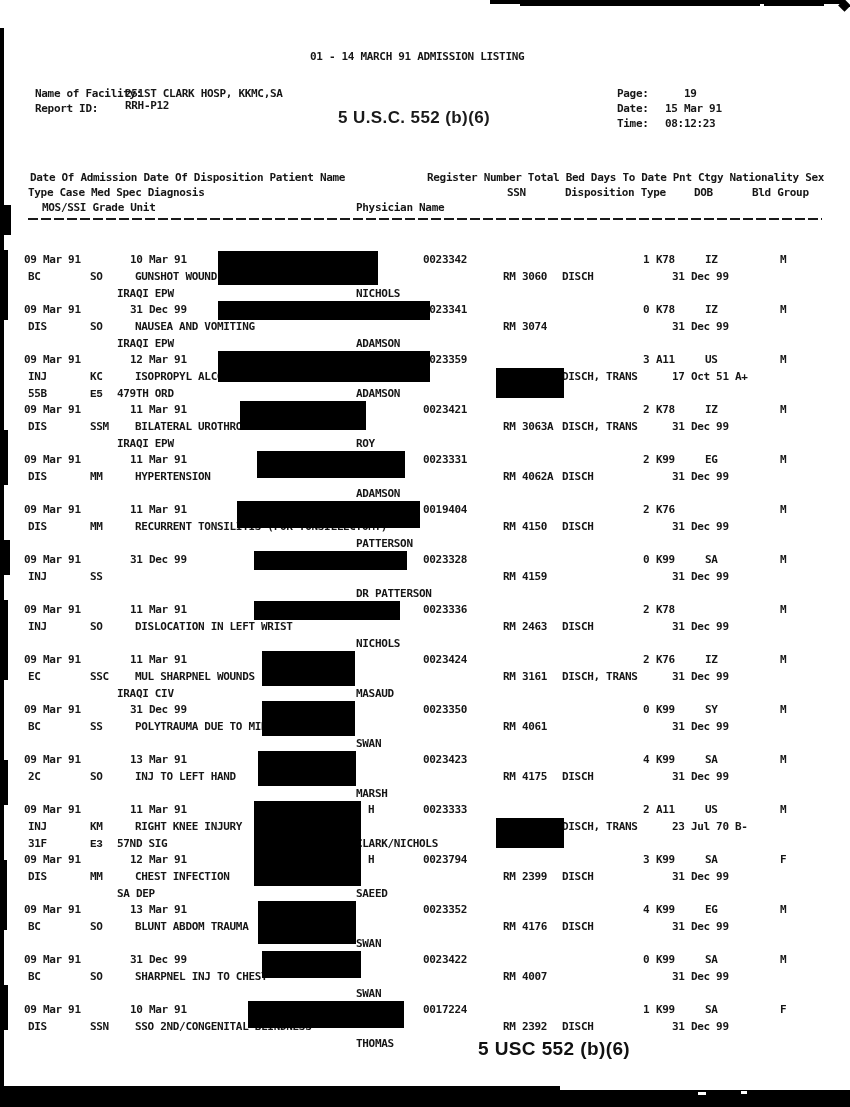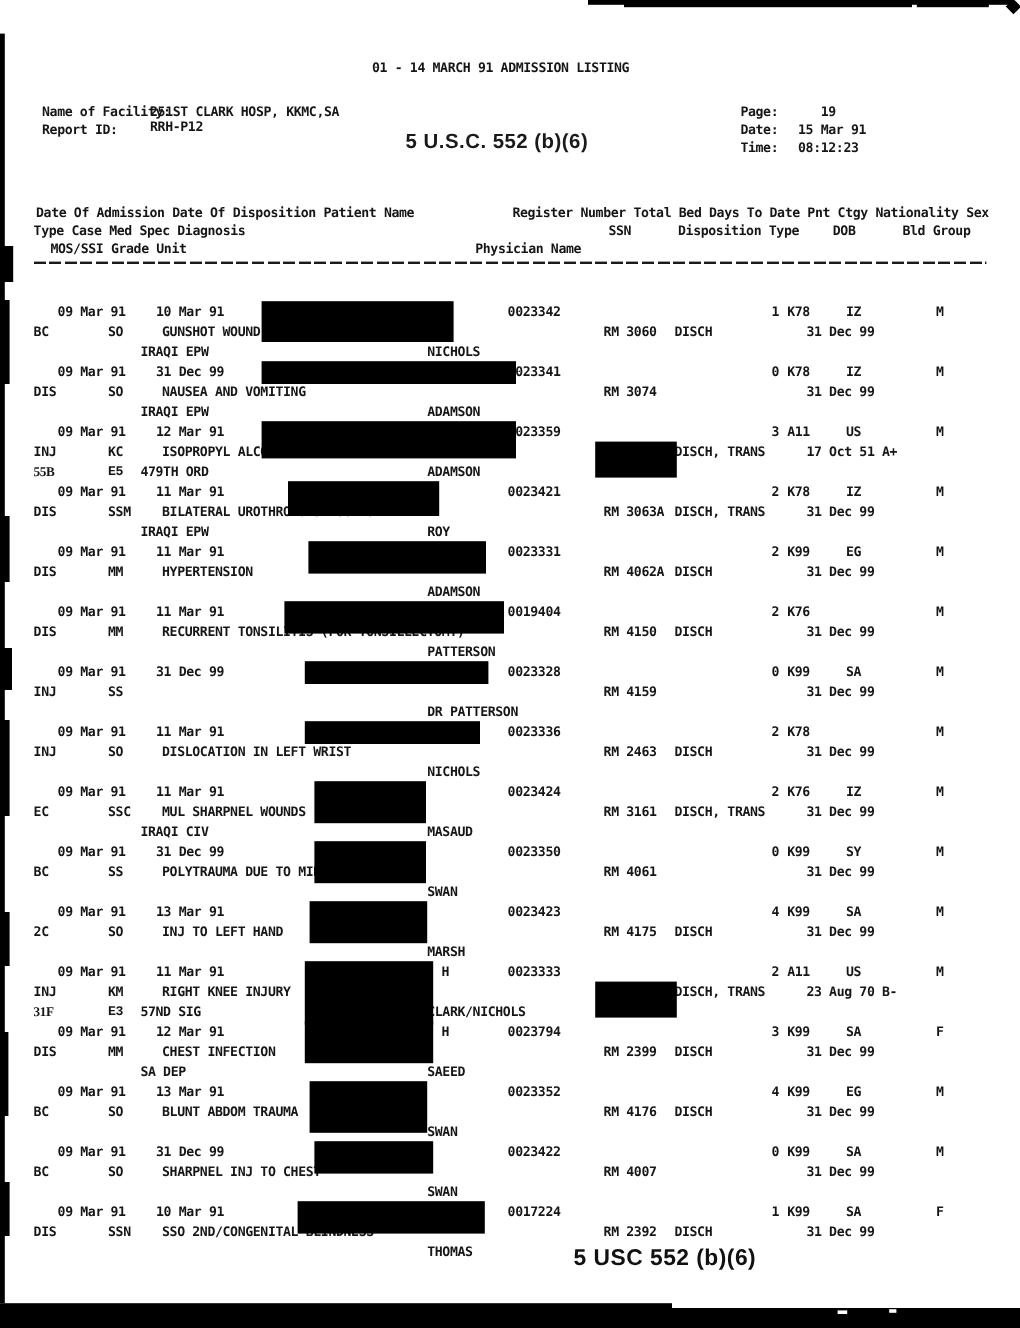--- a/index.html
+++ b/index.html
@@ -3,26 +3,26 @@
 <meta charset="utf-8">
 <style>
   html,body{margin:0;padding:0;background:#e8e8e8;}
   .page{position:relative;width:850px;height:1107px;background:#ffffff;overflow:hidden;
         font-family:"DejaVu Sans Mono",monospace;font-weight:bold;font-size:11px;
         letter-spacing:-0.32px;color:#161616;}
   .f{position:absolute;white-space:pre;line-height:12px;}
   .record{position:absolute;left:0;width:850px;height:50px;}
   .redact{position:absolute;background:#000;}
   
-  .c-adm{left:48px;top:0;text-align:center;}   .c-disp{left:130px;top:0;}  .c-suffix{left:368px;top:0;}
+  .c-adm{left:24px;top:0;text-align:center;}   .c-disp{left:130px;top:0;}  .c-suffix{left:368px;top:0;}
   .c-reg{left:423px;top:0;}  .c-bed{left:643px;top:0;}   .c-ctgy{left:656px;top:0;}
   .c-nat{left:705px;top:0;}  .c-sex{left:780px;top:0;}
   .c-type{left:28px;top:17px;} .c-case{left:90px;top:17px;} .c-diag{left:135px;top:17px;}
   .c-ssn{left:503px;top:17px;} .c-dtype{left:562px;top:17px;text-align:center;} .c-dob{left:672px;top:17px;}
-  .c-mos{left:28px;top:34px;font-family:Liberation Serif, serif;}  .c-grade{left:90px;top:34px;font-family:Liberation Mono, monospace;} .c-unit{left:117px;top:34px;}
+  .c-mos{left:28px;top:34px;}  .c-grade{left:90px;top:34px;font-family:Liberation Mono, monospace;} .c-unit{left:117px;top:34px;}
   .c-phys{left:356px;top:34px;}
   
   .stamp-top{position:absolute;left:338px;top:108px;font-family:"Liberation Sans",sans-serif;
              font-weight:600;font-size:17px;letter-spacing:0.4px;color:#1a1a1a;}
   .stamp-bottom{position:absolute;left:478px;top:1038px;font-family:"Liberation Sans",sans-serif;
              font-weight:700;font-size:19px;letter-spacing:0.4px;color:#111;}
   
   .sep{position:absolute;left:28px;top:218px;width:794px;height:2px;
        background:repeating-linear-gradient(90deg,#1a1a1a 0 10px,transparent 10px 13px);}
   
@@ -68,21 +68,21 @@
   <span class="f" style="left:665px;top:118px;">08:12:23</span>
 
   <span class="f" style="left:427px;top:172px;">Register Number Total Bed Days To Date Pnt Ctgy Nationality Sex</span>
   <span class="f" style="left:30px;top:172px;">Date Of Admission Date Of Disposition Patient Name</span>
   <span class="f" style="left:28px;top:187px;">Type Case Med Spec Diagnosis</span>
   <span class="f" style="left:507px;top:187px;">SSN</span>
   <span class="f" style="left:565px;top:187px;">Disposition Type</span>
   <span class="f" style="left:694px;top:187px;">DOB</span>
   <span class="f" style="left:752px;top:187px;">Bld Group</span>
   <span class="f" style="left:28px;top:202px;margin-left:14px;">MOS/SSI Grade Unit</span>
-  <span class="f" style="left:356px;top:202px;margin-left:40px;">Physician Name</span>
+  <span class="f" style="left:356px;top:202px;">Physician Name</span>
   <div class="sep"></div>
 
   <div>
       <div class="record" style="top: 254px;">
     <span class="f c-adm">09 Mar 91</span>
     <span class="f c-disp">10 Mar 91</span>
     <span class="f c-suffix"></span>
     <span class="f c-reg">0023342</span>
     <span class="f c-bed">1</span>
     <span class="f c-ctgy">K78</span>
@@ -317,21 +317,21 @@
     <span class="f c-reg">0023333</span>
     <span class="f c-bed">2</span>
     <span class="f c-ctgy">A11</span>
     <span class="f c-nat">US</span>
     <span class="f c-sex">M</span>
     <span class="f c-type">INJ</span>
     <span class="f c-case">KM</span>
     <span class="f c-diag">RIGHT KNEE INJURY</span>
     <span class="f c-ssn"></span>
     <span class="f c-dtype">DISCH, TRANS</span>
-    <span class="f c-dob">23 Aug 70 B-</span>
+    <span class="f c-dob">23 Jul 70 B-</span>
     <span class="f c-mos">31F</span>
     <span class="f c-grade">E3</span>
     <span class="f c-unit">57ND SIG</span>
     <span class="f c-phys">CLARK/NICHOLS</span>
   <div class="redact" style="left: 254px; top: -3px; width: 107px; height: 53px;"></div>
         <div class="redact" style="left: 496px; top: 14px; width: 68px; height: 30px;"></div>
       </div>
       <div class="record" style="top: 854px;">
     <span class="f c-adm">09 Mar 91</span>
     <span class="f c-disp">12 Mar 91</span>

